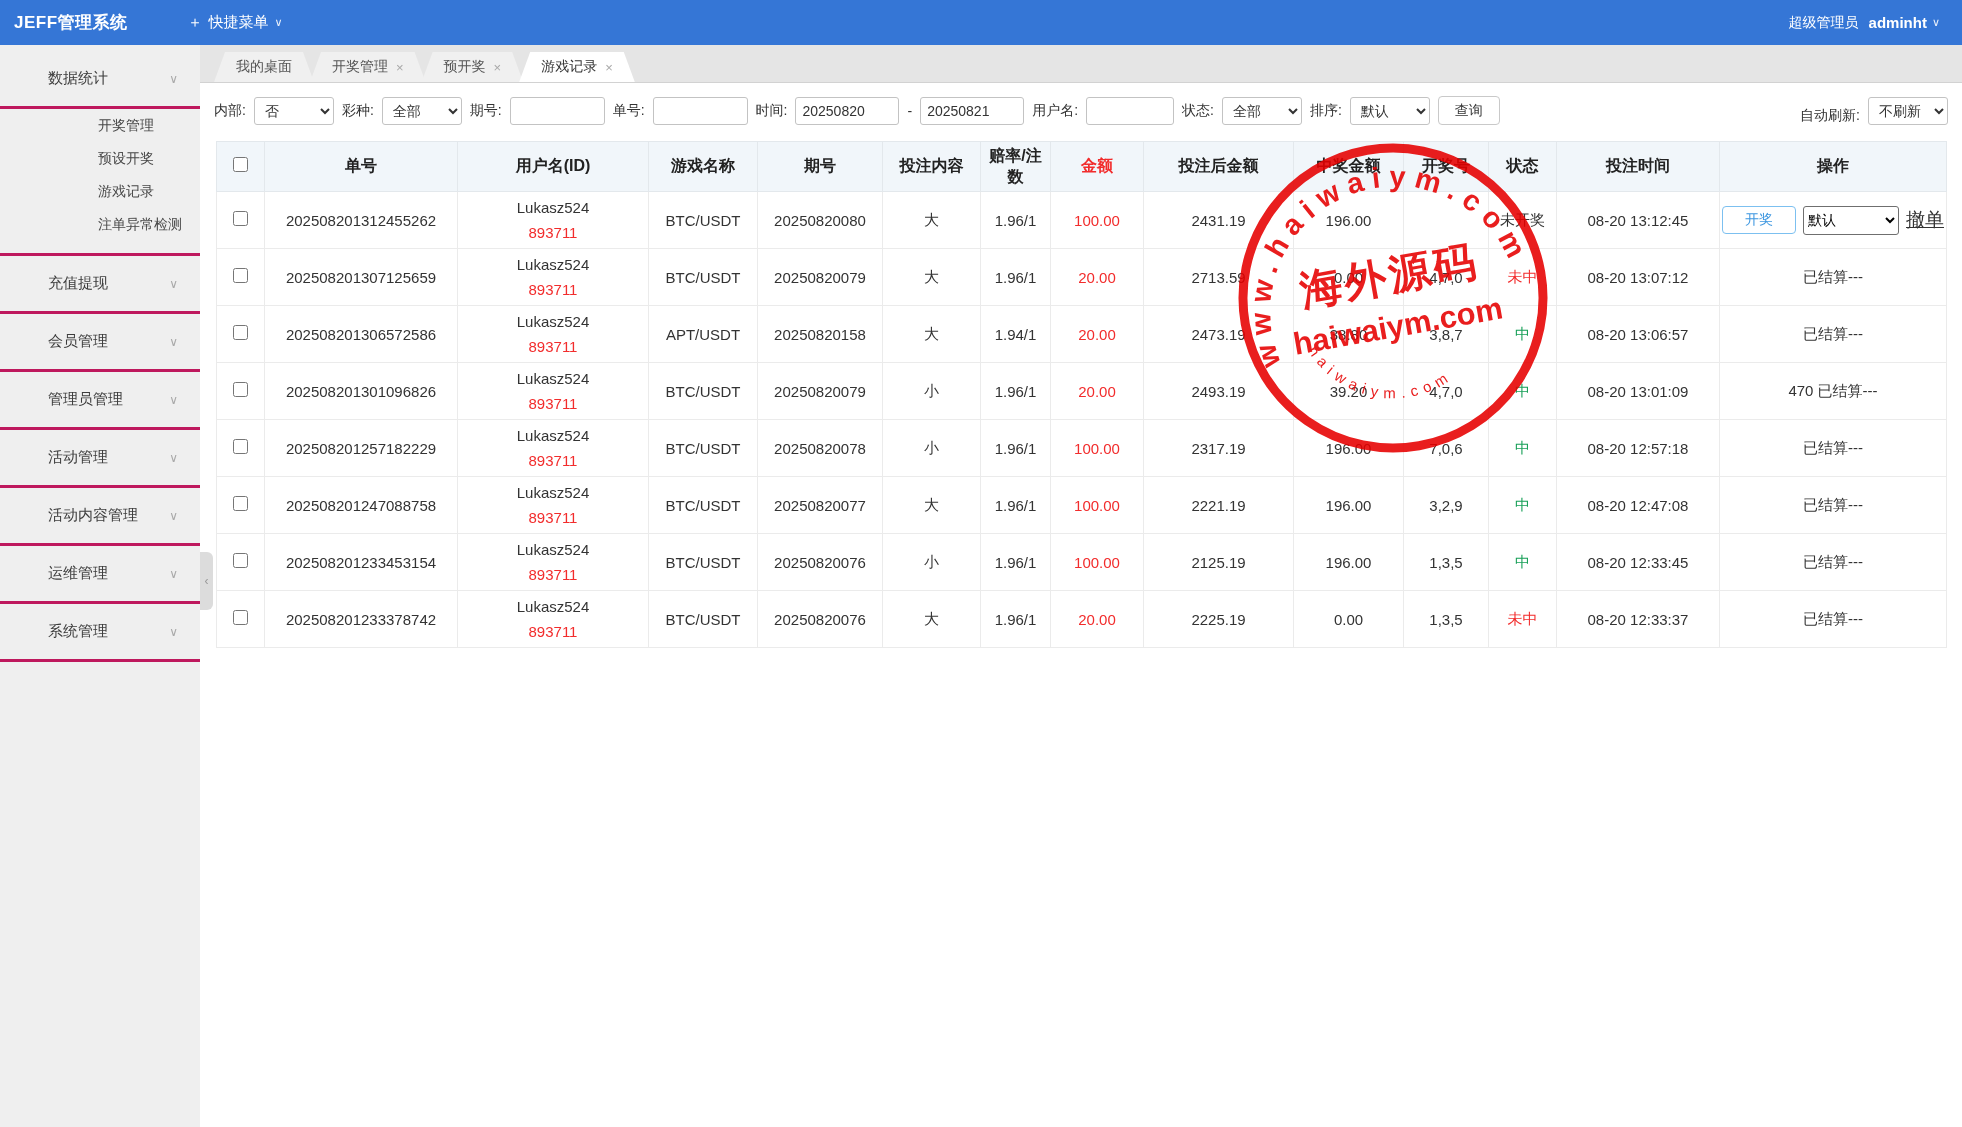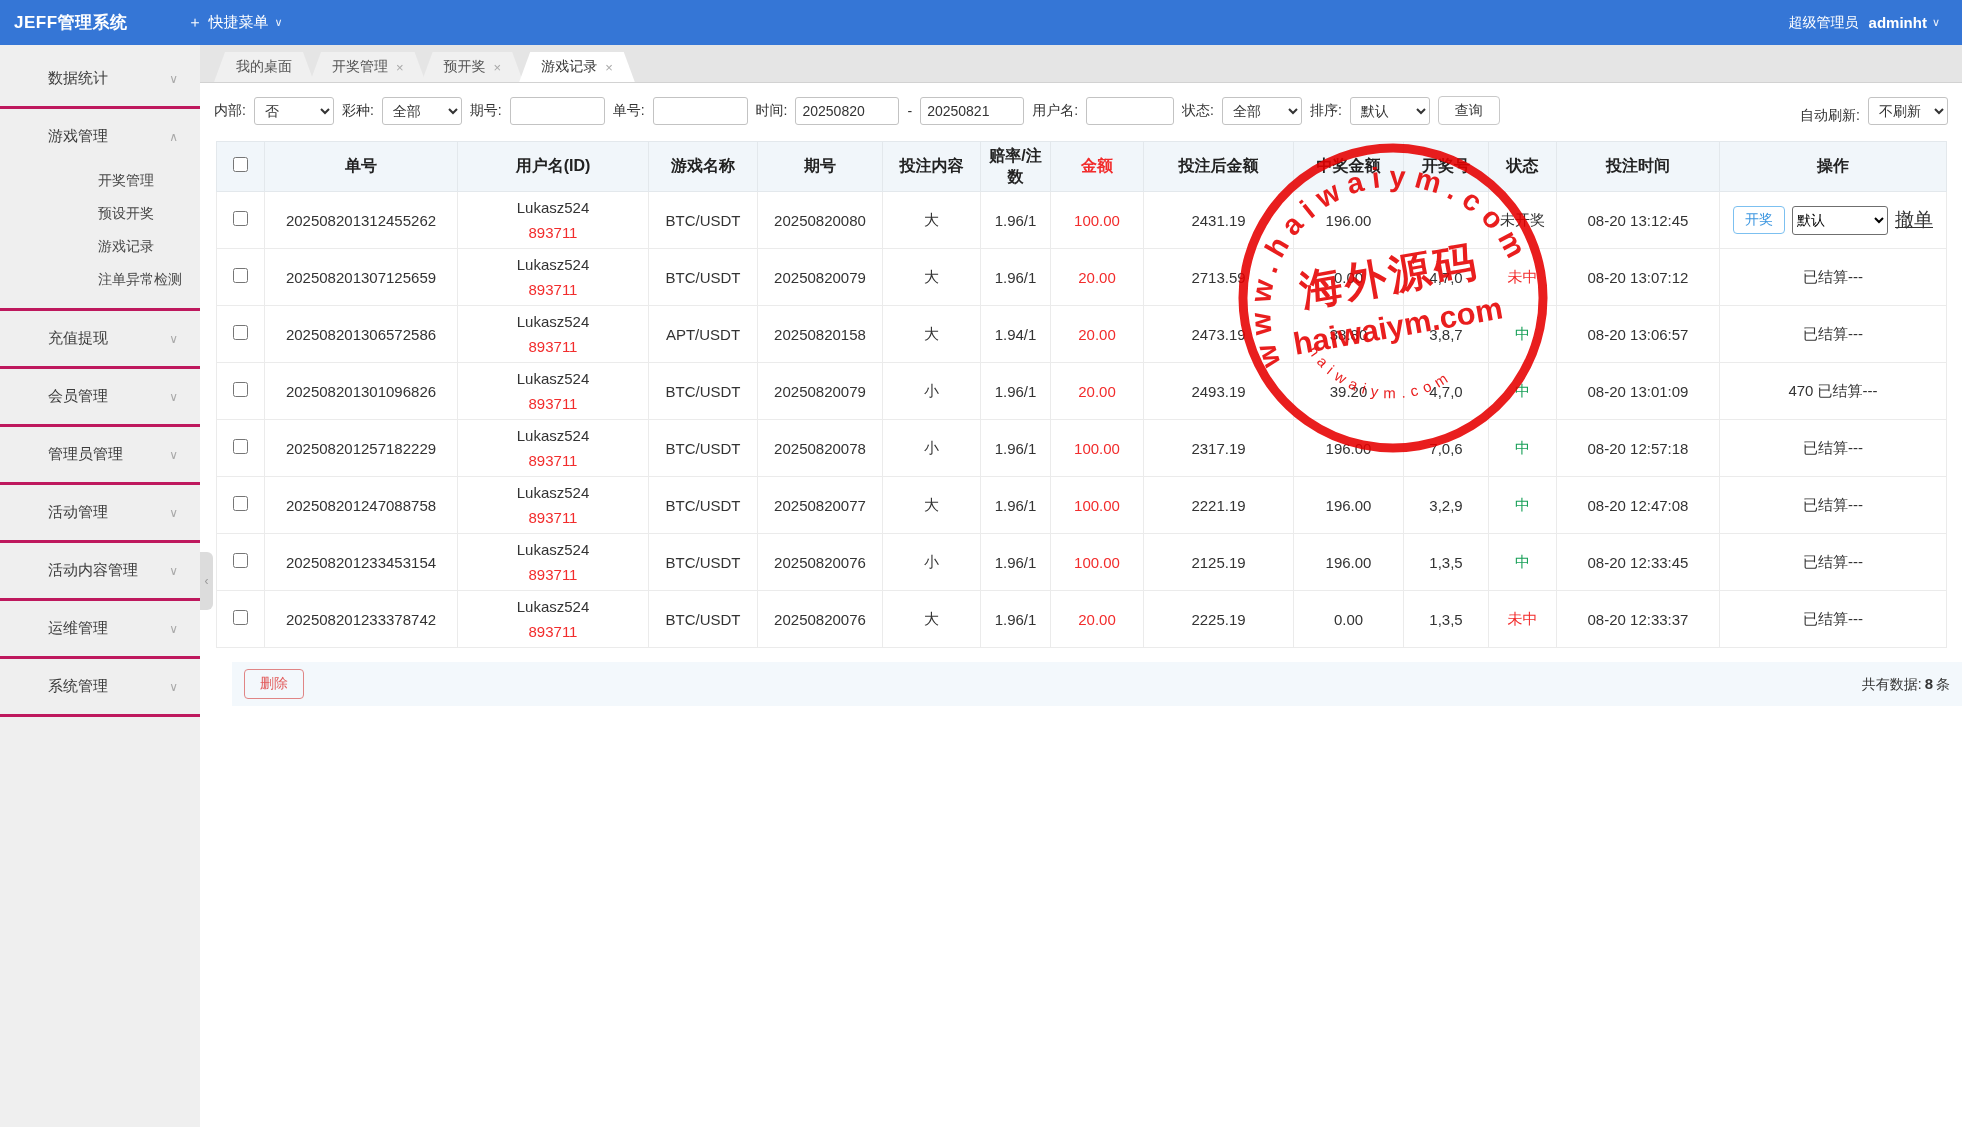--- a/index.html
+++ b/index.html
@@ -61,21 +61,21 @@
   th.red { color:#f22c2c; }
   td { border:1px solid #ebebeb; height:57px; font-size:15px; color:#333;
     text-align:center; vertical-align:middle; padding:2px; background:#fff; }
   .uid { color:#f22c2c; margin-top:8px; }
   td.amount { color:#f22c2c; }
   .st-pending { color:#333; }
   .st-win { color:#18a058; }
   .st-lose { color:#f22c2c; }
   .action-cell { display:flex; align-items:center; justify-content:center; gap:7px; }
   .btn-draw { background:#fff; border:1px solid #7cc0f0; color:#3e97e0; border-radius:4px;
-    padding:4px 11px; font-size:14px; cursor:pointer; }
+    padding:4px 22px; font-size:14px; cursor:pointer; }
   .sel-draw { height:29px; border:1px solid #6f6f6f; border-radius:3px; width:96px;
     font-size:14px; background:#fff; font-family:inherit; }
   .lnk-cancel { color:#333; font-size:19px; text-decoration:underline; cursor:pointer; }
   input[type=checkbox] { width:15px; height:15px; cursor:pointer; }
 
   
   .table-footer { margin:14px 16px 0 16px; width:1730px; background:#f3f8fc;
     display:flex; align-items:center; justify-content:space-between; padding:7px 12px; }
   .btn-delete { background:transparent; border:1px solid #e08585; color:#e25b5b;
     border-radius:4px; padding:5px 15px; font-size:14px; cursor:pointer; }
@@ -106,24 +106,20 @@
 </div>
 
 <div class="sidebar">
   <div class="nav-group">
     <div class="nav-head">
       <span>数据统计</span>
         <span class="chevron">∨</span>
     </div>
   </div>
   <div class="nav-group">
-    <div class="nav-head">
-      <span>游戏管理</span>
-        <span class="chevron">∧</span>
-    </div>
     <div class="subnav">
       <div class="subnav-item">开奖管理</div>
       <div class="subnav-item">预设开奖</div>
       <div class="subnav-item">游戏记录</div>
       <div class="subnav-item">注单异常检测</div>
     </div>
   </div>
   <div class="nav-group">
     <div class="nav-head">
       <span>充值提现</span>
@@ -430,26 +426,20 @@
     <td><span class="status st-lose">未中</span></td>
     <td>08-20 12:33:37</td>
     <td>
       
       <span>已结算---</span>
     </td>
   </tr>
         </tbody>
     </table>
 
-    <div class="table-footer">
-      <button class="btn-delete">删除</button>
-      <div class="total">
-        <span>共有数据:</span><b>8</b><span>条</span>
-      </div>
-    </div>
   </div>
 </div>
 
 <svg class="watermark" viewBox="0 0 330 330">
   <defs>
     <path id="arcTop" d="M 44 210 A 125 125 0 1 1 286 210"></path>
     <path id="arcBot" d="M 72 202 A 100 100 0 0 0 258 202"></path>
   </defs>
   <circle cx="165" cy="165" r="150" fill="none" stroke="#e60000" stroke-width="9"></circle>
   <text font-size="29" font-weight="bold" fill="#e60000" letter-spacing="8" font-family="Liberation Sans, sans-serif">

